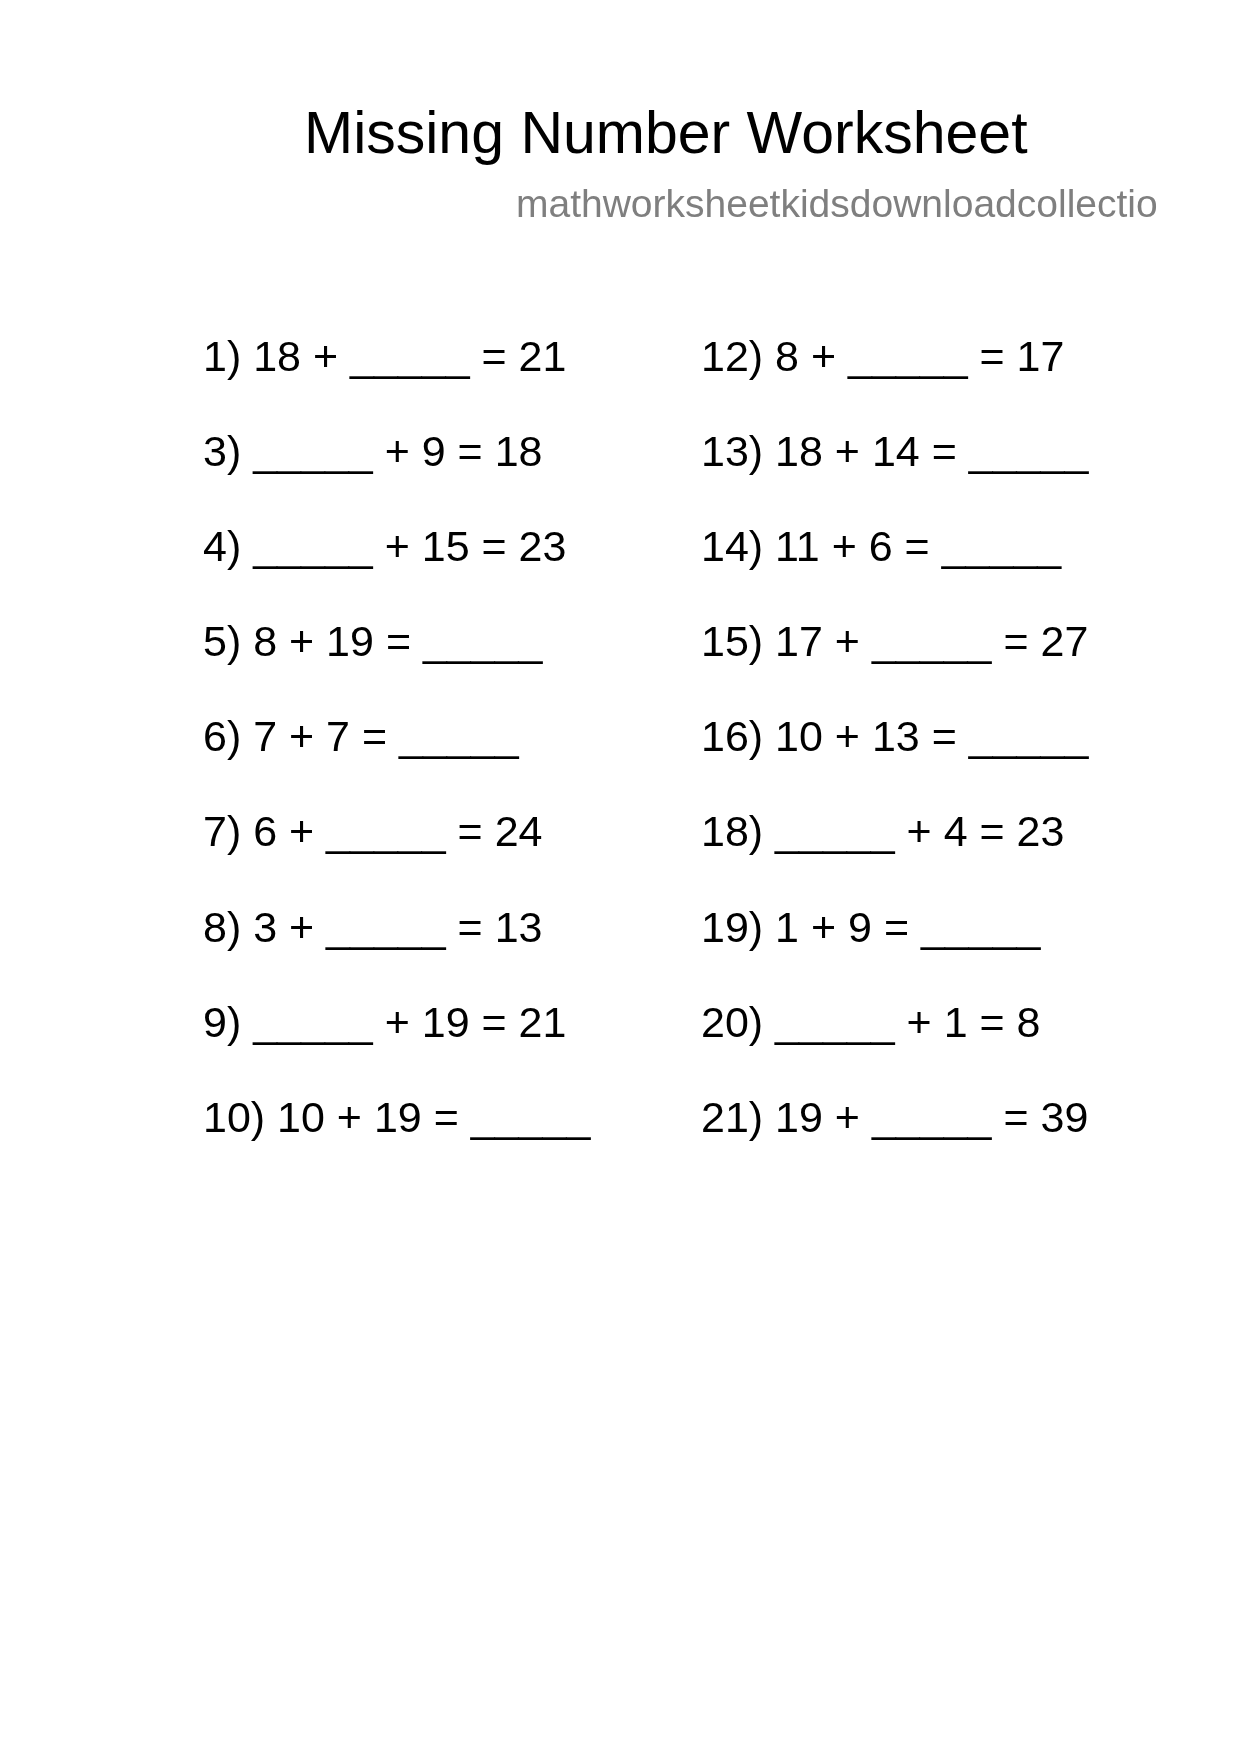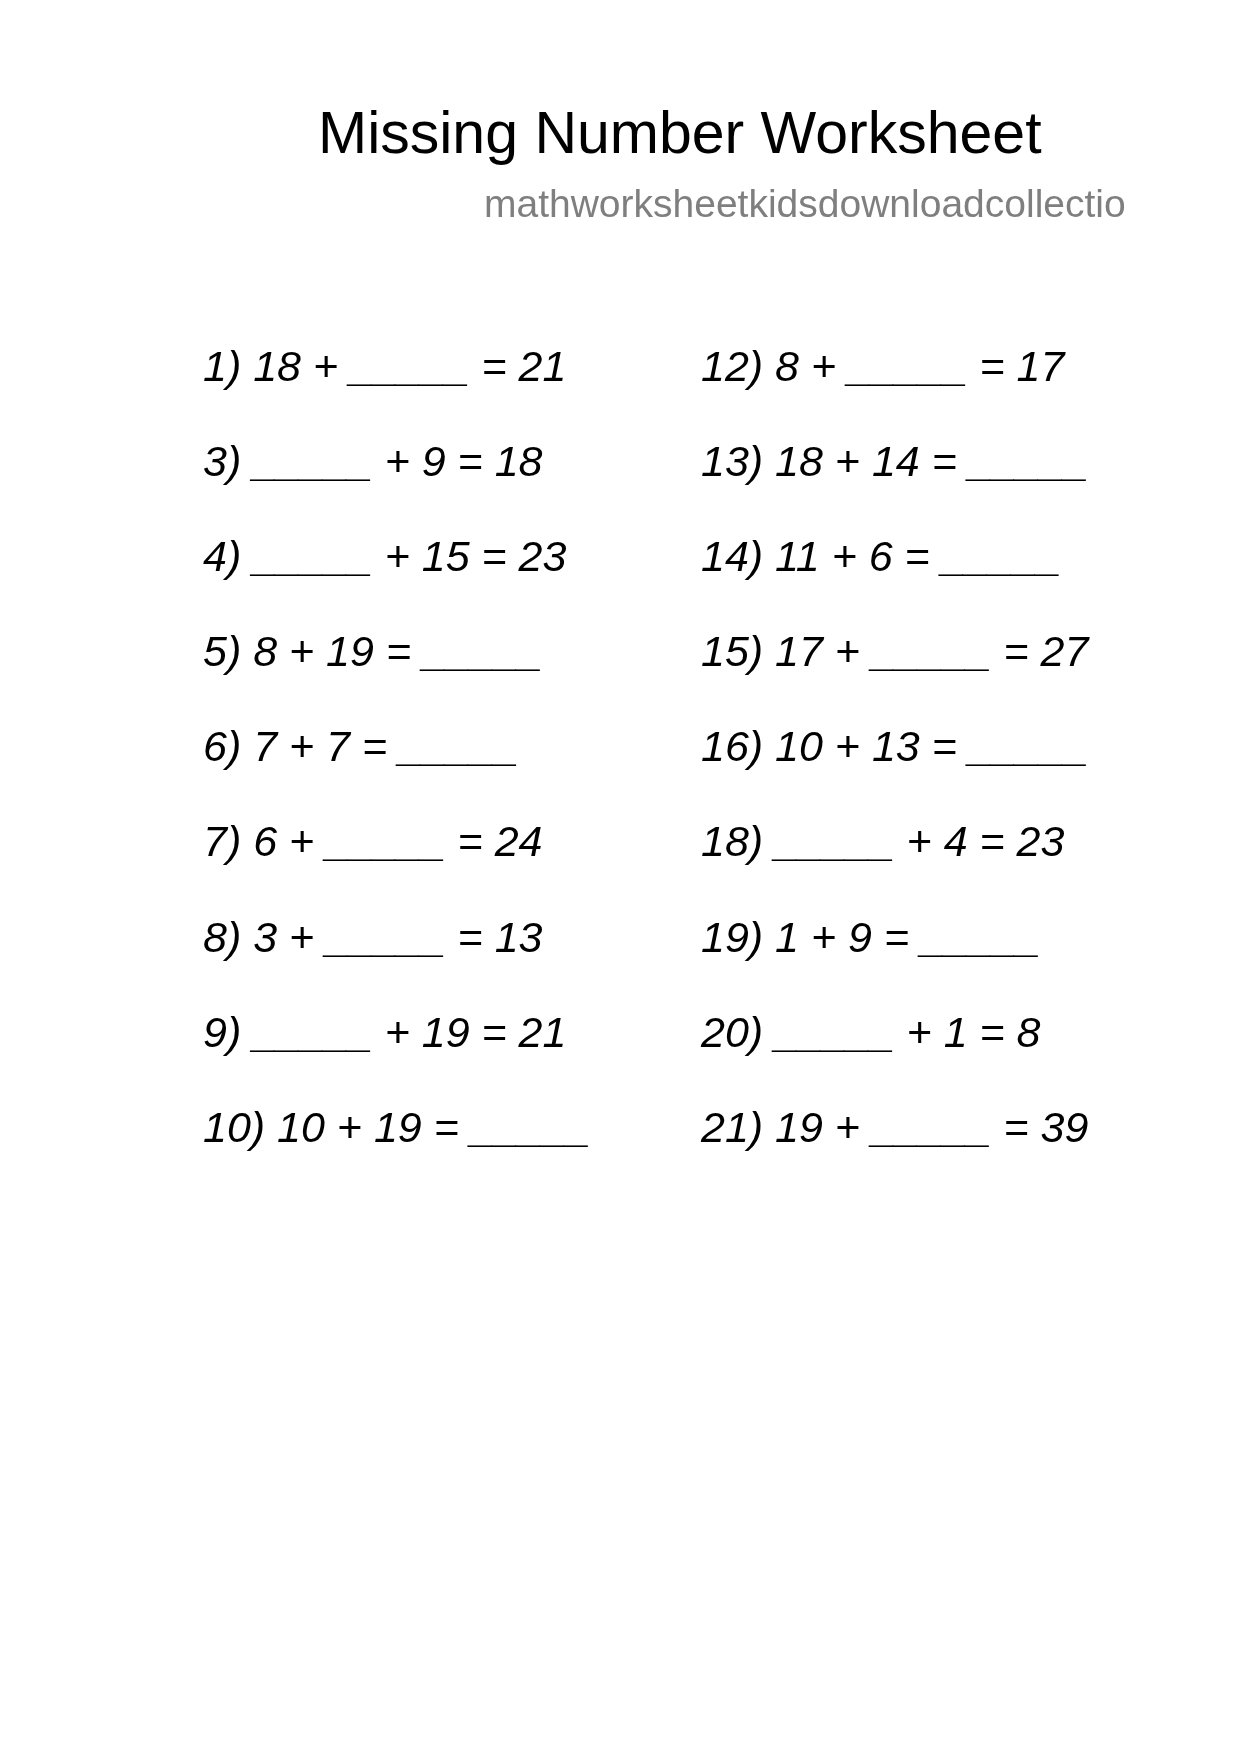--- a/index.html
+++ b/index.html
@@ -10,41 +10,40 @@
     body {
       width: 1240px;
       height: 1754px;
       position: relative;
       overflow: hidden;
       font-family: "Liberation Sans", sans-serif;
       color: #000000;
     }
     .title {
       position: absolute;
-      left: 318px;
+      left: 304px;
       top: 99px;
       font-size: 59px;
       line-height: 68px;
       white-space: nowrap;
       margin: 0;
       font-weight: normal;
     }
     .watermark {
       position: absolute;
-      left: 484px;
+      left: 516px;
       top: 180px;
       font-size: 39px;
       line-height: 48px;
       white-space: nowrap;
       color: #7f7f7f;
     }
     .column {
       position: absolute;
-      top: 342px;
-      font-style: italic;
+      top: 332px;
     }
     .column.left { left: 203px; }
     .column.right { left: 701px; }
     .problem {
       font-size: 43px;
       line-height: 48px;
       height: 95.1px;
       white-space: nowrap;
       box-sizing: border-box;
     }

